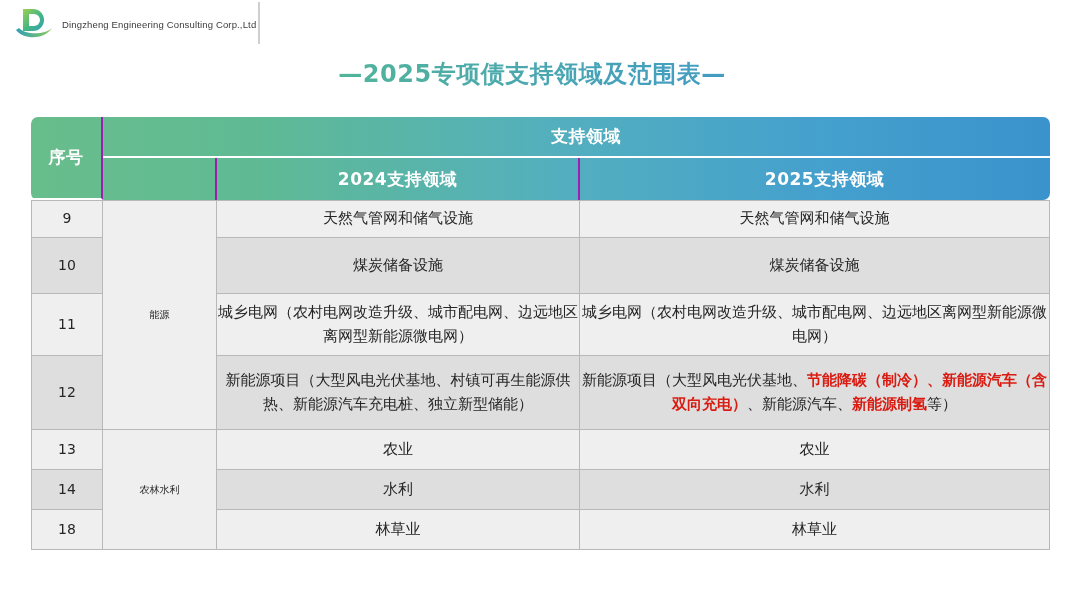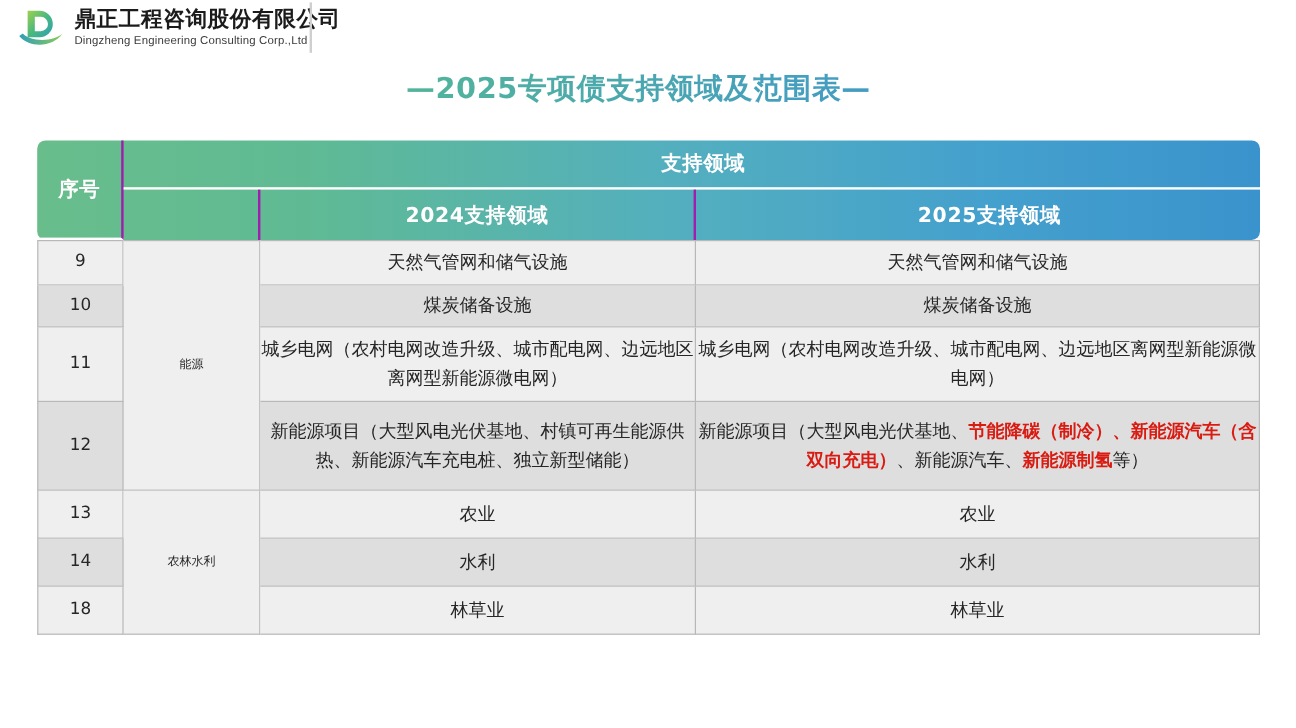--- a/index.html
+++ b/index.html
@@ -127,21 +127,20 @@
           <stop offset="0%" stop-color="#2e9fb8"></stop>
           <stop offset="100%" stop-color="#8ecb56"></stop>
         </linearGradient>
       </defs>
       <path d="M9 5 h10 a11 11 0 0 1 0 22 h-10 z" fill="url(#gD)"></path>
       <path d="M15 10 h5 a6 6 0 0 1 0 12 h-5 z" fill="#ffffff"></path>
       <path d="M2 26 C10 36, 30 36, 38 24 C31 31, 11 31, 5 24 z" fill="url(#gSwoosh)"></path>
     </svg>
   </span>
   <span class="logo-text">
-    <span class="logo-cn">鼎正工程咨询股份有限公司</span>
     <span class="logo-en">Dingzheng Engineering Consulting Corp.,Ltd</span>
   </span>
 </div>
 <div class="logo-rule"></div>
 
 <div class="page-title">—2025专项债支持领域及范围表—</div>
 
 <div class="table-wrap">
   <div class="hdr-band"></div>
   <table class="spec">
@@ -162,21 +161,21 @@
         <th class="col-2025 last">2025支持领域</th>
       </tr>
     </thead>
     <tbody id="tbody">
         <tr style="height: 38px;">
           <td class="seq light">9</td>
           <td class="cat light" rowspan="4">能源</td>
           <td class="light">天然气管网和储气设施</td>
           <td class="light last">天然气管网和储气设施</td>
         </tr>
-        <tr style="height: 35px; margin-top: 46px;">
+        <tr style="height: 56px; margin-top: 46px;">
           <td class="seq dark">10</td>
           <td class="dark">煤炭储备设施</td>
           <td class="dark last">煤炭储备设施</td>
         </tr>
         <tr style="height: 62px;">
           <td class="seq light">11</td>
           <td class="light">城乡电网（农村电网改造升级、城市配电网、边远地区离网型新能源微电网）</td>
           <td class="light last">城乡电网（农村电网改造升级、城市配电网、边远地区离网型新能源微电网）</td>
         </tr>
         <tr style="height: 74px;">

